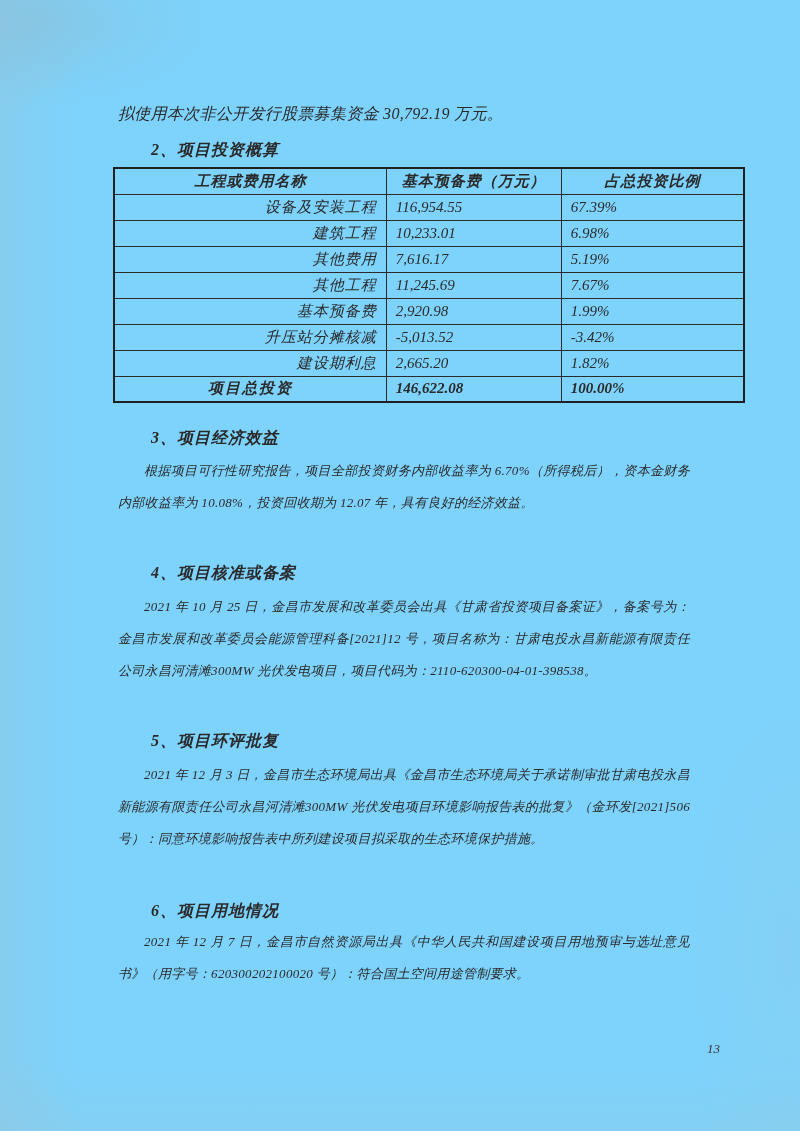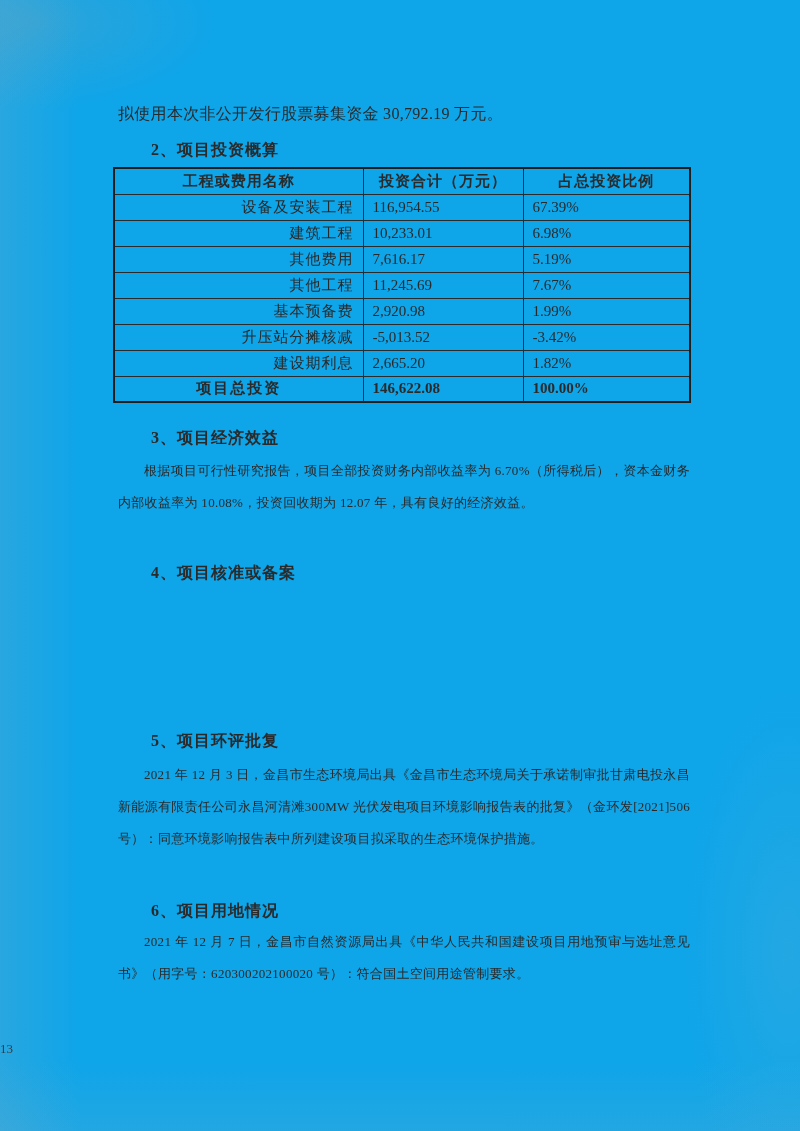--- a/index.html
+++ b/index.html
@@ -4,21 +4,21 @@
 <style>
   * { margin:0; padding:0; box-sizing:border-box; }
   html,body { background:#ffffff; }
   body {
     width:800px; height:1131px;
     font-family:"Liberation Serif","DejaVu Serif",serif;
     color:#2a2a2a;
   }
   .page {
     position:relative; width:800px; height:1131px;
-    background:#0ea5e9; overflow:hidden;
+    background:#7dd3fc; overflow:hidden;font-style:italic;
   }
   
   .scan-left {
     position:absolute; left:0; top:0; width:80px; height:100%;
     background:linear-gradient(90deg, rgba(175,175,175,0.16), rgba(255,255,255,0));
     pointer-events:none;
   }
   .scan-topleft {
     position:absolute; left:0; top:0; width:220px; height:110px;
     background:radial-gradient(ellipse at 15% 20%, rgba(160,160,160,0.22), rgba(255,255,255,0) 70%);
@@ -53,21 +53,21 @@
     position:absolute; left:118px; width:572px;
     font-size:13px; line-height:32px;
     text-align:justify; text-justify:inter-ideograph;
     text-indent:2em; letter-spacing:0.3px;
   }
   #p3 { top:455px; }
   #p4 { top:591px; }
   #p5 { top:759px; }
   #p6 { top:926px; }
 
-  .tbl-wrap { position:absolute; left:113px; top:167px; width:576px; }
+  .tbl-wrap { position:absolute; left:113px; top:167px; width:632px; }
   table {
     width:100%; border-collapse:collapse; table-layout:fixed;
     border:2px solid #1f1f1f;
     font-size:15px;
   }
   col.c1 { width:249px; }
   col.c2 { width:160px; }
   col.c3 { width:167px; }
   th, td {
     border:1px solid #2b2b2b;
@@ -76,21 +76,21 @@
     overflow:hidden; white-space:nowrap;
   }
   th { font-weight:bold; text-align:center; letter-spacing:1px; }
   td.name { text-align:right; letter-spacing:1px; }
   td.num, td.pct { text-align:left; }
   tr.total td { font-weight:bold; }
   tr.total td.name { text-align:center; letter-spacing:2px; }
 
   .pagenum {
     position:absolute; left:0; top:1041px; width:720px;
-    text-align:left; font-size:13px; color:#3a3a3a;
+    text-align:right; font-size:13px; color:#3a3a3a;
   }
 </style>
 </head>
 <body>
 
 <div class="page">
 
   <div class="scan-topleft"></div>
   <div class="scan-left"></div>
   <div class="scan-bottom"></div>
@@ -103,21 +103,21 @@
   <div class="tbl-wrap">
     <table>
       <colgroup>
           <col class="c1">
           <col class="c2">
           <col class="c3">
         </colgroup>
       <thead>
         <tr>
           <th>工程或费用名称</th>
-          <th>投资合计（万元）</th>
+          <th>基本预备费（万元）</th>
           <th>占总投资比例</th>
         </tr>
       </thead>
       <tbody>
         <tr>
           <td class="name">设备及安装工程</td>
           <td class="num">116,954.55</td>
           <td class="pct">67.39%</td>
         </tr>
         <tr>
@@ -156,20 +156,21 @@
           <td class="pct">100.00%</td>
         </tr>
       </tbody>
     </table>
   </div>
 
   <h3 class="sec-heading" id="h3">3、项目经济效益</h3>
   <p class="para" id="p3">根据项目可行性研究报告，项目全部投资财务内部收益率为 6.70%（所得税后），资本金财务内部收益率为 10.08%，投资回收期为 12.07 年，具有良好的经济效益。</p>
 
   <h3 class="sec-heading" id="h4">4、项目核准或备案</h3>
+  <p class="para" id="p4">2021 年 10 月 25 日，金昌市发展和改革委员会出具《甘肃省投资项目备案证》，备案号为：金昌市发展和改革委员会能源管理科备[2021]12 号，项目名称为：甘肃电投永昌新能源有限责任公司永昌河清滩300MW 光伏发电项目，项目代码为：2110-620300-04-01-398538。</p>
 
   <h3 class="sec-heading" id="h5">5、项目环评批复</h3>
   <p class="para" id="p5">2021 年 12 月 3 日，金昌市生态环境局出具《金昌市生态环境局关于承诺制审批甘肃电投永昌新能源有限责任公司永昌河清滩300MW 光伏发电项目环境影响报告表的批复》（金环发[2021]506 号）：同意环境影响报告表中所列建设项目拟采取的生态环境保护措施。</p>
 
   <h3 class="sec-heading" id="h6">6、项目用地情况</h3>
   <p class="para" id="p6">2021 年 12 月 7 日，金昌市自然资源局出具《中华人民共和国建设项目用地预审与选址意见书》（用字号：620300202100020 号）：符合国土空间用途管制要求。</p>
 
   <div class="pagenum">13</div>
 
 </div>

